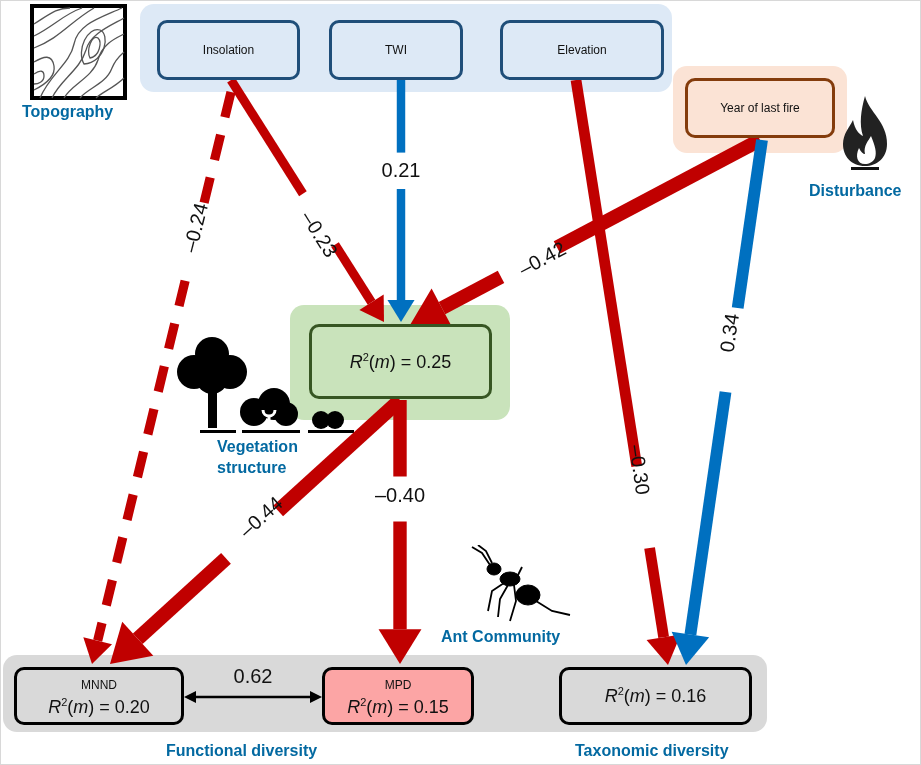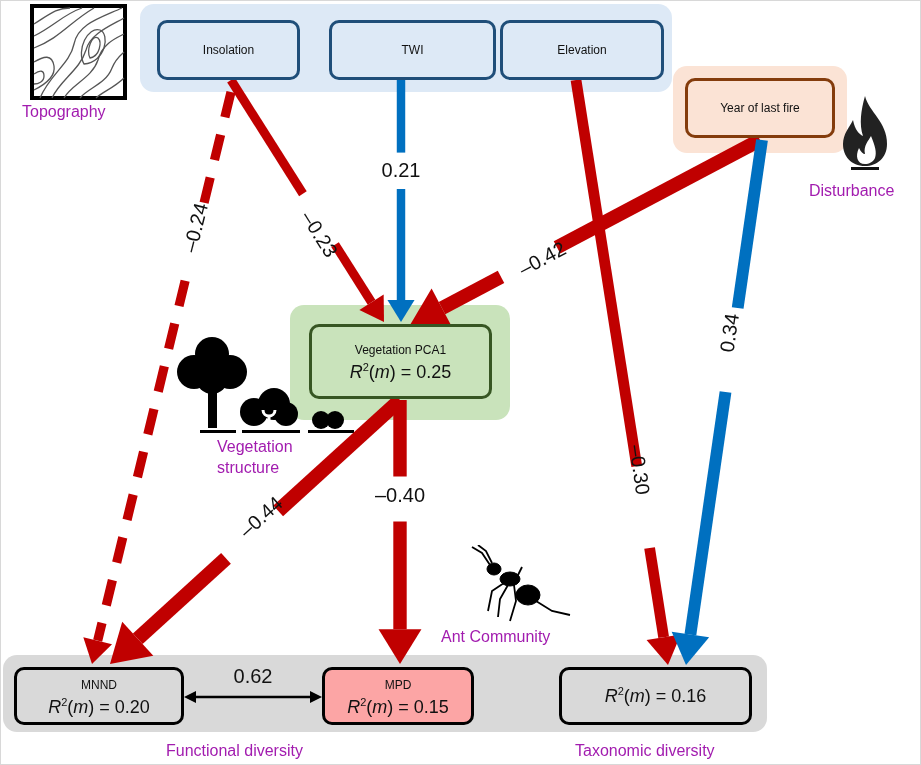--- a/index.html
+++ b/index.html
@@ -8,21 +8,21 @@
   #frame { position:absolute; left:0; top:0; width:919px; height:763px;
            border:1px solid #d8d8d8; background:#fff; }
   .group { position:absolute; border-radius:14px; }
   .node { position:absolute; box-sizing:border-box; border-radius:10px;
           display:flex; flex-direction:column; align-items:center; justify-content:center;
           text-align:center; color:#111; }
   .node .t { font-weight:normal; font-size:12px; line-height:21px; }
   .node .r { font-size:18px; line-height:22px; }
   .node .r i { font-style:italic; }
   .node .r sup { font-size:11px; vertical-align:super; line-height:0; }
-  .lbl { position:absolute; font-weight:normal; font-size:16px; color:#a21caf; white-space:nowrap; }
+  .lbl { position:absolute; font-weight:bold; font-size:16px; color:#0369a1; white-space:nowrap; }
   svg#edges { position:absolute; left:0; top:0; }
   .elabel { font-family:"Liberation Sans", sans-serif; font-size:20px; fill:#111; }
 </style>
 </head>
 <body>
 
 <div id="frame"></div>
 
 <div class="group" style="left:140px;top:4px;width:532px;height:88px;background:#dde9f6;"></div>
 <div class="group" style="left:673px;top:66px;width:174px;height:87px;background:#fbe3d5;"></div>
@@ -130,31 +130,30 @@
     <text x="400" y="497" text-anchor="middle" dominant-baseline="middle" class="elabel" transform="rotate(0 400 497)">–0.40</text>
     <line x1="194" y1="697" x2="312" y2="697" stroke="#000000" stroke-width="2.5"></line>
     <polygon points="184,697 196,691 196,703" fill="#000000"></polygon>
     <polygon points="322,697 310,691 310,703" fill="#000000"></polygon>
     <text x="253" y="678" text-anchor="middle" dominant-baseline="middle" class="elabel" transform="rotate(0 253 678)">0.62</text>
   </svg>
 
 <div class="node" style="left:157px;top:20px;width:143px;height:60px;background:#dde9f6;border:3px solid #1f4e79;">
   <span class="t">Insolation</span>
 </div>
-<div class="node" style="left:329px;top:20px;width:167px;height:60px;background:#dde9f6;border:3px solid #1f4e79;">
+<div class="node" style="left:329px;top:20px;width:134px;height:60px;background:#dde9f6;border:3px solid #1f4e79;">
   <span class="t">TWI</span>
 </div>
 <div class="node" style="left:500px;top:20px;width:164px;height:60px;background:#dde9f6;border:3px solid #1f4e79;">
   <span class="t">Elevation</span>
 </div>
 <div class="node" style="left:685px;top:78px;width:150px;height:60px;background:#fbe3d5;border:3px solid #843c0c;">
   <span class="t" style="width:110px;">Year of last fire</span>
 </div>
 <div class="node" style="left:309px;top:324px;width:183px;height:75px;background:#c9e3bb;border:3px solid #375623;">
-  <span class="t">Vegetation PCA1</span>
   <span class="r"><i>R</i><sup>2</sup>(<i>m</i>) <span>= 0.25</span></span>
 </div>
 <div class="node" style="left:14px;top:667px;width:170px;height:58px;background:#d9d9d9;border:3px solid #000;">
   <span class="t">MNND</span>
   <span class="r"><i>R</i><sup>2</sup>(<i>m</i>) <span>= 0.20</span></span>
 </div>
 <div class="node" style="left:322px;top:667px;width:152px;height:58px;background:#fca5a5;border:3px solid #000;">
   <span class="t">MPD</span>
   <span class="r"><i>R</i><sup>2</sup>(<i>m</i>) <span>= 0.15</span></span>
 </div>

